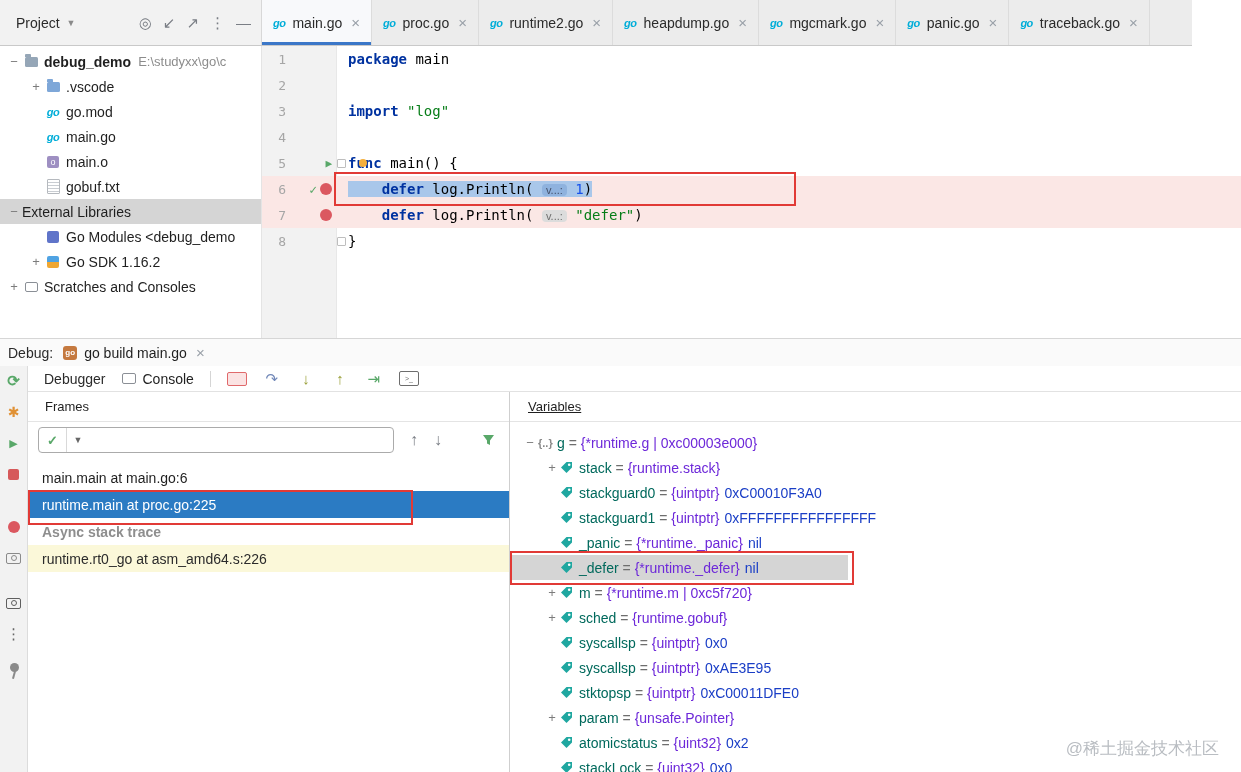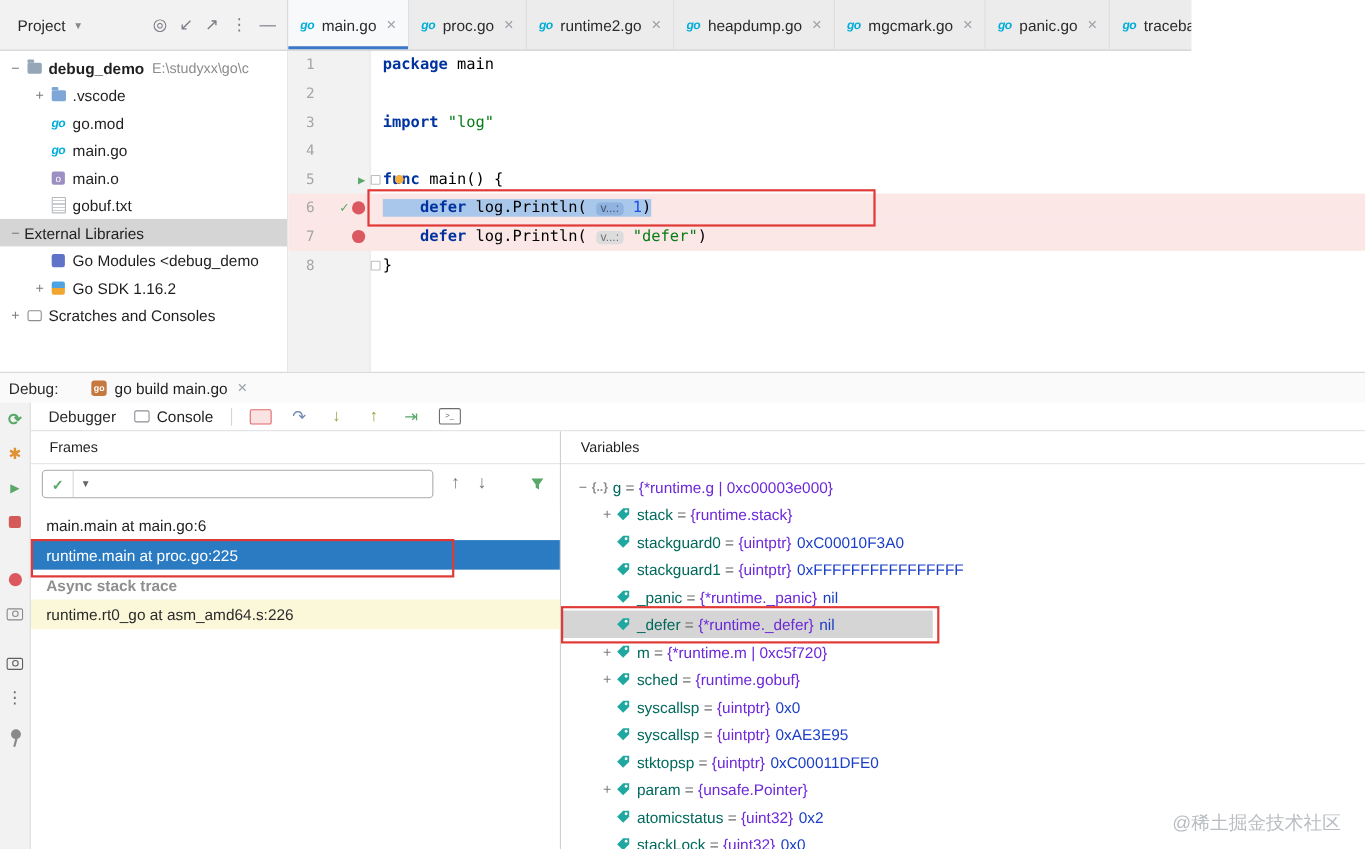--- a/index.html
+++ b/index.html
@@ -1,20 +1,20 @@
 <!DOCTYPE html>
 <html><head>
 <meta charset="utf-8">
 <style>
   html,body{margin:0;padding:0;}
   body{width:1241px;height:772px;position:relative;overflow:hidden;background:#fff;
        font-family:"Liberation Sans",sans-serif;font-size:14px;color:#1f1f1f;}
 
   
-  .topbar{position:absolute;top:0;left:0;width:1083px;height:46px;display:flex;
+  .topbar{position:absolute;top:0;left:0;width:1192px;height:46px;display:flex;
           background:#ECECEC;border-bottom:1px solid #C9C9C9;box-sizing:border-box;z-index:5;}
   .proj-header{width:262px;flex:none;display:flex;align-items:center;gap:11px;
                padding:0 10px 0 16px;background:#F2F2F2;border-right:1px solid #D8D8D8;box-sizing:border-box;}
   .proj-title{font-size:14px;color:#2b2b2b;}
   .chev{color:#8a8a8a;font-size:9px;margin-left:-4px;}
   .hicon{color:#7a7e85;font-size:15px;line-height:1;}
   .proj-spacer{flex:1;}
   .tabs{display:flex;flex:1;overflow:hidden;}
   .tab{display:flex;align-items:center;gap:7px;padding:0 11px;border-right:1px solid #DCDCDC;
        font-size:14px;color:#2b2b2b;background:#ECECEC;box-sizing:border-box;white-space:nowrap;flex:none;}
@@ -64,21 +64,21 @@
   .seg-plain{color:#000;}
   .hint-chip{background:#DCDCDC;color:#6E6E6E;border-radius:4px;padding:0 4px;font-size:11px;
              font-family:"Liberation Sans",sans-serif;}
   .exec-sel{background:#A9C7EA;}
   .exec-sel .hint-chip{background:#8FB2DE;color:#44506a;}
   .caret-dot{position:absolute;left:97px;top:113px;width:8px;height:8px;border-radius:50%;background:#F4AF3D;z-index:3;}
 
   
   .debug-bar{position:absolute;top:338px;left:0;width:1241px;height:28px;background:#FAFAFA;
              border-top:1px solid #D6D6D6;box-sizing:border-box;display:flex;align-items:center;
-             padding-left:8px;gap:24px;z-index:4;}
+             padding-left:8px;gap:4px;z-index:4;}
   .debug-label{color:#2b2b2b;}
   .debug-tab{display:flex;align-items:center;gap:7px;height:100%;padding:0 6px;}
   .gobuild-ico{width:14px;height:14px;border-radius:3px;background:#C5793F;color:#fff;font-size:8px;
                font-weight:bold;display:flex;align-items:center;justify-content:center;}
   .debug-toolbar{position:absolute;top:366px;left:28px;width:1213px;height:26px;background:#FFFFFF;
                  border-bottom:1px solid #E2E2E2;box-sizing:border-box;display:flex;align-items:center;
                  gap:16px;padding-left:16px;z-index:4;}
   .dt-label{color:#2b2b2b;}
   .console-ico{width:14px;height:11px;border:1.5px solid #8B8F96;border-radius:2px;box-sizing:border-box;}
   .dt-group{display:flex;align-items:center;gap:7px;}
@@ -128,21 +128,21 @@
   .frame-list{padding-top:6px;}
   .frame-row{height:27px;display:flex;align-items:center;padding-left:14px;font-size:14px;box-sizing:border-box;}
   .frame-row.plain{background:#fff;color:#1f1f1f;}
   .frame-row.selected{background:#2B7BC3;color:#fff;}
   .frame-row.lib{background:#FBF8D9;color:#2b2b2b;}
   .frame-row.separator{background:#fff;color:#8E8E8E;font-weight:bold;}
 
   
   .variables{position:absolute;left:510px;top:392px;width:731px;height:380px;background:#fff;
              overflow:hidden;box-sizing:border-box;z-index:3;}
-  .variables .panel-header{padding-left:18px;}
+  .variables .panel-header{padding-left:18px;text-decoration:underline;}
   .var-list{padding-top:8px;}
   .var-row{height:25px;display:flex;align-items:center;position:relative;padding-left:12px;
            font-size:14px;white-space:nowrap;box-sizing:border-box;}
   .var-sel{position:absolute;left:0;top:0;height:100%;width:338px;background:#D5D5D5;}
   .var-row>span{position:relative;}
   .vexp{width:16px;flex:none;color:#7c7c7c;text-align:center;font-size:13px;}
   .vico{width:19px;flex:none;display:flex;align-items:center;}
   .ico-braces{color:#8a8a8a;font-size:11px;font-weight:bold;}
   .vname{color:#00695C;}
   .veq{color:#6e6e6e;}

